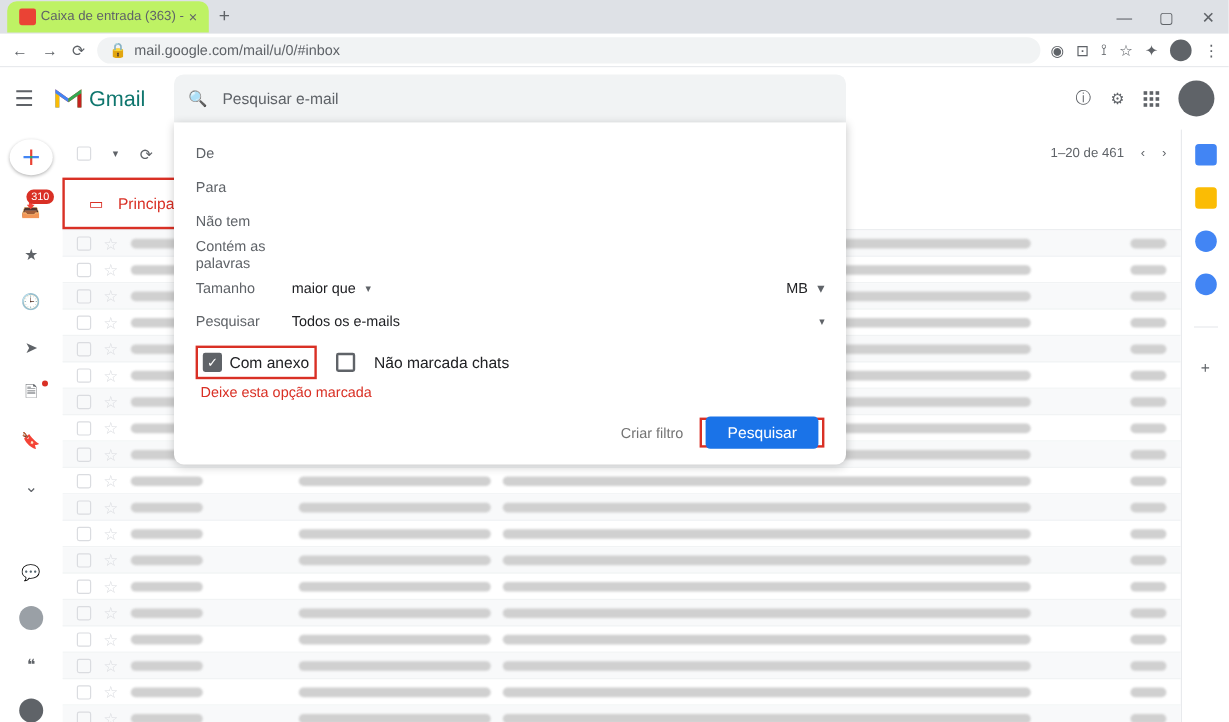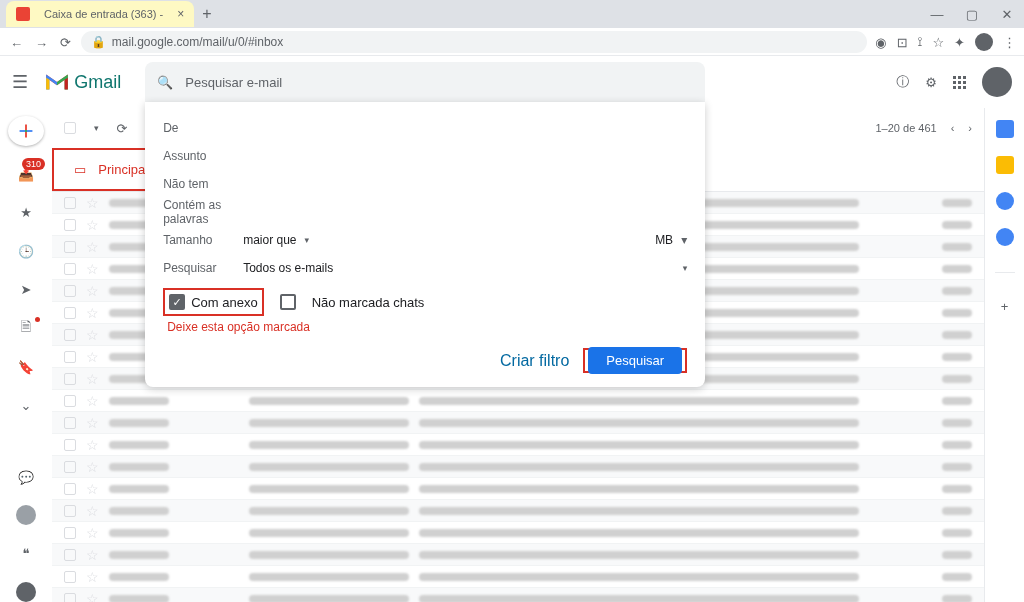--- a/index.html
+++ b/index.html
@@ -1,21 +1,21 @@
 <!DOCTYPE html>
 <html><head>
 <meta charset="utf-8">
 <style>
 * { margin: 0; padding: 0; box-sizing: border-box; font-family: Arial, sans-serif; }
 body { background: #fff; font-size: 13px; color: #202124; overflow: hidden; width: 1024px; height: 602px; position: relative; }
 
 
 .browser-chrome { height: 56px; background: #fff; border-bottom: 1px solid #e8eaed; }
 .tab-strip { height: 28px; display: flex; align-items: center; padding-left: 6px; background: #dee1e6; }
-.tab { background: #fef9c3; height: 26px; display: flex; align-items: center; padding: 0 10px; border-radius: 8px 8px 0 0; font-size: 11px; color: #5f6368; gap: 14px; min-width: 150px; }
+.tab { background: #bef264; height: 26px; display: flex; align-items: center; padding: 0 10px; border-radius: 8px 8px 0 0; font-size: 11px; color: #5f6368; gap: 4px; min-width: 150px; }
 .tab .favicon { width: 14px; height: 14px; background: #ea4335; border-radius: 2px; }
 .tab .close-x { margin-left: auto; font-size: 12px; }
 .new-tab { padding: 0 8px; color: #5f6368; font-size: 16px; }
 .window-controls { margin-left: auto; display: flex; gap: 1px; }
 .window-controls div { width: 34px; height: 28px; display: flex; align-items: center; justify-content: center; color: #5f6368; }
 .nav-bar { height: 28px; display: flex; align-items: center; padding: 0 8px; gap: 8px; }
 .nav-bar .nav-btn { color: #5f6368; padding: 2px; }
 .url-bar { flex: 1; height: 22px; background: #f1f3f4; border-radius: 12px; display: flex; align-items: center; padding: 0 10px; color: #5f6368; font-size: 12px; gap: 6px; }
 .right-icons { display: flex; gap: 10px; align-items: center; color: #5f6368; }
 .right-icons .avatar-top { width: 18px; height: 18px; border-radius: 50%; background: #5f6368; }
@@ -70,21 +70,21 @@
 .search-row .label { width: 68px; }
 .search-row .field-area { flex: 1; display: flex; align-items: center; gap: 8px; }
 .dropdown-val { color: #202124; }
 .caret { margin-left: auto; font-size: 9px; }
 .checkbox-row { display: flex; align-items: center; gap: 16px; margin-top: 6px; }
 .cb { width: 16px; height: 16px; border: 2px solid #5f6368; border-radius: 2px; display: inline-flex; align-items: center; justify-content: center; }
 .cb.checked { background: #5f6368; color: #fff; font-size: 11px; }
 .annotation-box { border: 2px solid #d93025; padding: 4px; display: inline-flex; align-items: center; gap: 6px; }
 .annotation-text { color: #d93025; font-size: 12px; margin-top: 4px; margin-left: 4px; }
 .action-row { display: flex; justify-content: flex-end; align-items: center; gap: 14px; margin-top: 14px; }
-.link-btn { color: #0369a1; font-size: 16px; cursor: pointer; margin-left: 31px; }
+.link-btn { color: #737373; font-size: 12px; cursor: pointer; margin-left: 31px; }
 .primary-btn { background: #1a73e8; color: #fff; padding: 6px 18px; border-radius: 4px; font-size: 13px; cursor: pointer; }
 .primary-btn-box { border: 2px solid #d93025; padding: 3px; display: inline-block; }
 
 svg { display: block; }
 .chk-empty { width: 12px; height: 12px; border: 1.5px solid #dadce0; border-radius: 2px; }
 .star-empty { color: #dadce0; font-size: 14px; }
 .calendar-icon { font-size: 13px; color: #5f6368; margin-left: auto; }
 </style>
 </head>
 <body>
@@ -140,21 +140,21 @@
       <span>🔍</span>
       <span>Pesquisar e-mail</span>
     </div>
 
     <div class="search-dropdown">
       <div class="search-row">
           <span class="label">De</span>
           <div class="field-area"></div>
         </div>
       <div class="search-row">
-          <span class="label">Assunto</span>
+          <span class="label">Para</span>
           <div class="field-area"></div>
         </div>
       <div class="search-row">
           <span class="label">Não tem</span>
           <div class="field-area"></div>
         </div>
       <div class="search-row">
           <span class="label" style="width:100px">Contém as palavras</span>
           <div class="field-area"></div>
         </div>

